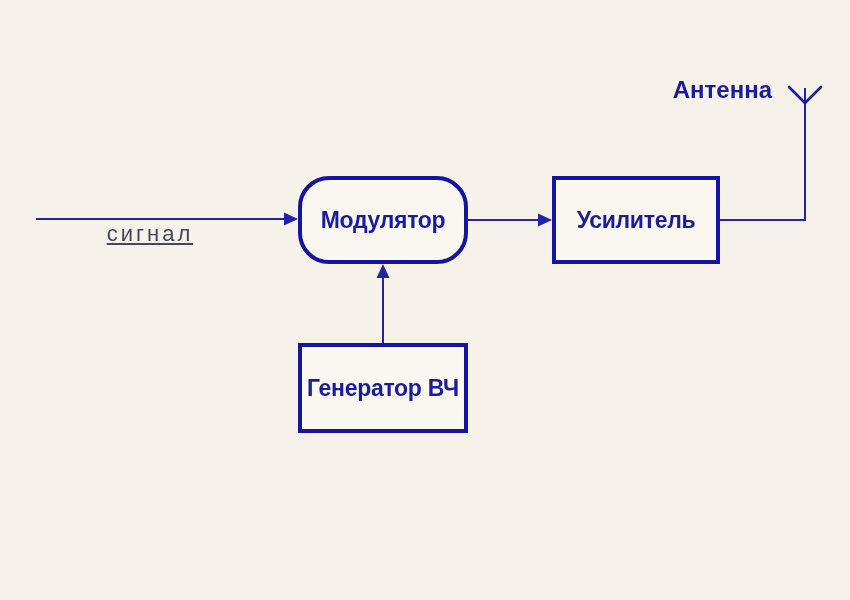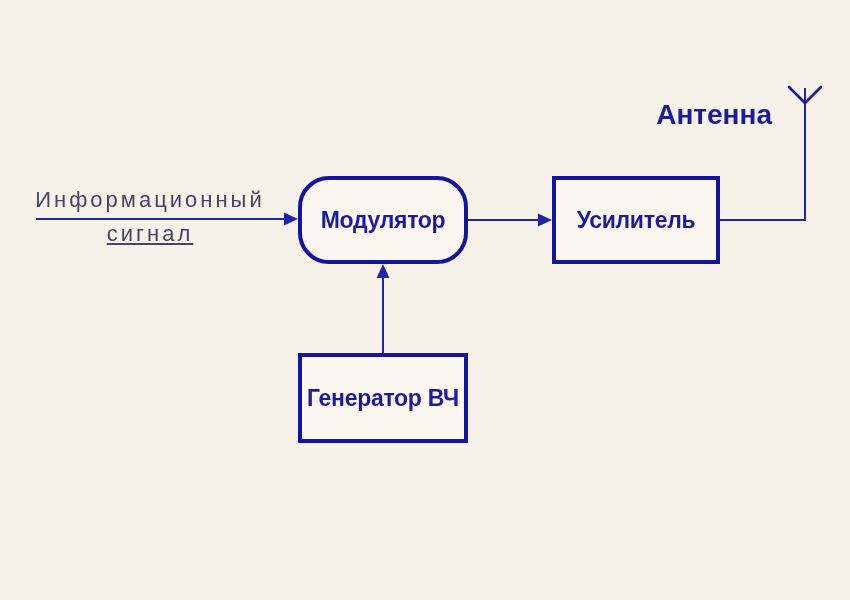--- a/index.html
+++ b/index.html
@@ -31,42 +31,42 @@
     justify-content: center;
     text-align: center;
     color: #1b1b9e;
     font-weight: bold;
     font-size: 23px;
     letter-spacing: -0.3px;
     line-height: 1.25;
   }
   .block-modulator { left: 298px; top: 176px; width: 170px; height: 88px; border-radius: 31px; }
   .block-amplifier { left: 552px; top: 176px; width: 168px; height: 88px; }
-  .block-generator { left: 298px; top: 353px; width: 170px; height: 90px; }
+  .block-generator { left: 298px; top: 343px; width: 170px; height: 90px; }
   .signal-text {
     position: absolute;
     left: 10px;
     width: 280px;
     text-align: center;
     color: #45455e;
     font-weight: 300;
     font-size: 22px;
     letter-spacing: 3px;
   }
   .signal-line1 { top: 187px; }
   .signal-line2 { top: 221px; text-decoration: underline; }
   .antenna-label {
     position: absolute;
     left: 650px;
-    top: 99px;
+    top: 76px;
     width: 122px;
     text-align: right;
     color: #1b1b9e;
     font-weight: bold;
-    font-size: 28px;
+    font-size: 24px;
   }
 </style>
 </head>
 <body>
 
 <div class="canvas">
 
   <svg class="wires" viewBox="0 0 850 600" xmlns="http://www.w3.org/2000/svg">
 
     <g>
@@ -85,21 +85,20 @@
     </g>
 
     <path d="M720,220 L805,220 L805,88" fill="none" stroke="#2323a8" stroke-width="2"></path>
 
     <g stroke="#1b1b9e" stroke-width="2.6" fill="none" stroke-linecap="round">
       <line x1="805" y1="103" x2="789" y2="87"></line>
       <line x1="805" y1="103" x2="821" y2="87"></line>
     </g>
   </svg>
 
-  <div class="signal-text signal-line1">Информационный</div>
   <div class="signal-text signal-line2">сигнал</div>
 
   <div class="block block-modulator">
     <span>Модулятор</span>
   </div>
 
   <div class="block block-amplifier">
     <span>
       <span style="display:block;">Усилитель</span>
     </span>

